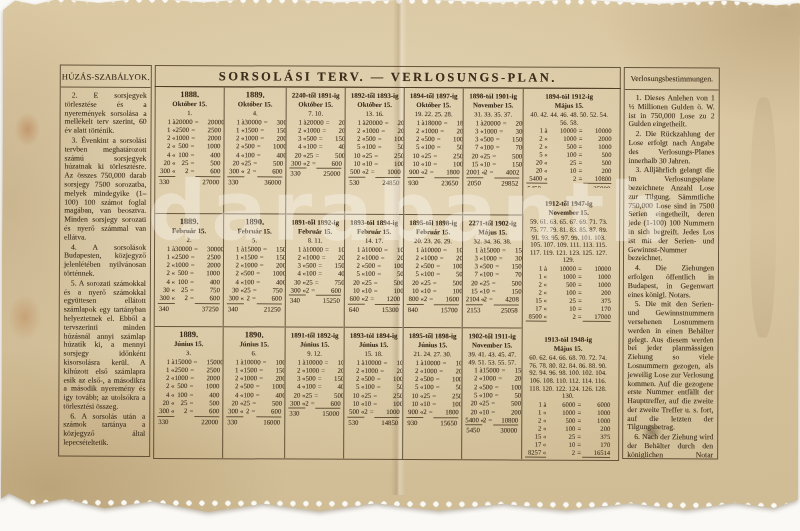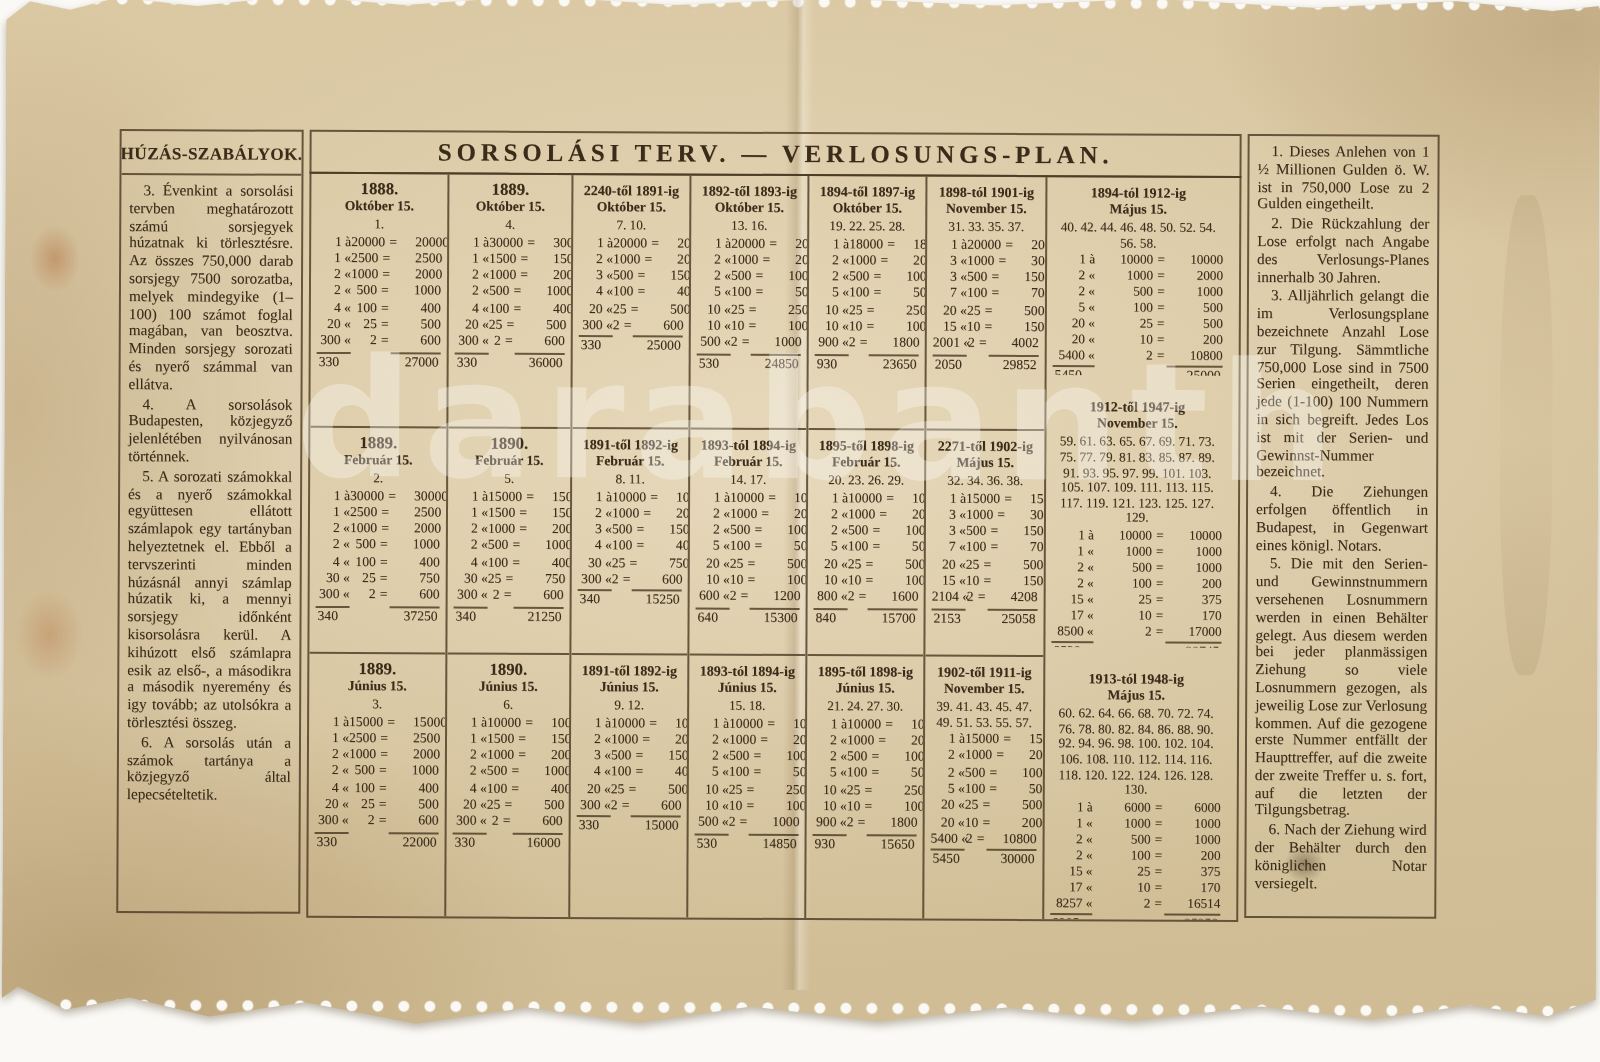--- a/index.html
+++ b/index.html
@@ -38,21 +38,21 @@
   .watermark{position:absolute;left:128px;top:168px;width:560px;text-align:center;
     font-family:"DejaVu Sans","Liberation Sans",sans-serif;font-weight:700;
     font-size:82px;letter-spacing:5px;color:rgba(255,255,255,.32);pointer-events:none;z-index:5;}
   
   .content{position:absolute;left:57px;top:70px;width:660px;height:394px;display:flex;gap:3px;
     text-shadow:.2px .2px 0 rgba(80,60,35,.3);}
   .rules{border:1px solid var(--line);height:392px;background:rgba(255,255,255,.04);overflow:hidden;}
   .rules-left{width:92px;}
   .rules-right{width:96px;}
   .rhead{height:22px;border-bottom:1px solid var(--line);display:flex;align-items:center;justify-content:center;
-    font-weight:bold;white-space:nowrap;overflow:hidden;}
+    font-weight:normal;white-space:nowrap;overflow:hidden;}
   .rules-left .rhead{font-size:8.6px;letter-spacing:.2px;}
   .rules-right .rhead{font-size:7.8px;}
   .rbody{padding:4px 4px;}
   .rpara{margin-bottom:1px;text-indent:7px;text-align:justify;font-size:7.6px;line-height:8.8px;}
   .center{width:466px;display:flex;flex-direction:column;}
   .titlebar{height:22px;border:1px solid var(--line);display:flex;align-items:center;justify-content:center;
     font-weight:bold;font-size:12.5px;letter-spacing:2.4px;white-space:nowrap;overflow:hidden;}
   .tbody{border:1px solid var(--line);margin-top:-1px;flex:1;overflow:hidden;}
   .tgrid{display:flex;height:100%;}
   .tcol{display:flex;flex-direction:column;overflow:hidden;}
@@ -94,20 +94,21 @@
     <div class="stain stain-a"></div>
     <div class="stain stain-b"></div>
     <div class="stain stain-c"></div>
     <div class="stain stain-d"></div>
     <div class="fold"></div>
 
     <div class="content">
       <div class="rules rules-left">
         <div class="rhead">HÚZÁS-SZABÁLYOK.</div>
         <div class="rbody">
+            <p class="rpara">2. E sorsjegyek törlesztése és a nyeremények sorsolása a mellékelt terv szerint, 60 év alatt történik.</p>
             <p class="rpara">3. Évenkint a sorsolási tervben meghatározott számú sorsjegyek húzatnak ki törlesztésre. Az összes 750,000 darab sorsjegy 7500 sorozatba, melyek mindegyike (1–100) 100 számot foglal magában, van beosztva. Minden sorsjegy sorozati és nyerő számmal van ellátva.</p>
             <p class="rpara">4. A sorsolások Budapesten, közjegyző jelenlétében nyilvánosan történnek.</p>
             <p class="rpara">5. A sorozati számokkal és a nyerő számokkal együttesen ellátott számlapok egy tartányban helyeztetnek el. Ebből a tervszerinti minden húzásnál annyi számlap húzatik ki, a mennyi sorsjegy időnként kisorsolásra kerül. A kihúzott első számlapra esik az első-, a másodikra a második nyeremény és igy tovább; az utolsókra a törlesztési összeg.</p>
             <p class="rpara">6. A sorsolás után a számok tartánya a közjegyző által lepecsételtetik.</p>
           </div>
       </div>
 
       <div class="center">
         <div class="titlebar">SORSOLÁSI TERV. — VERLOSUNGS-PLAN.</div>
         <div class="tbody">
@@ -1219,20 +1220,21 @@
                     <span class="tc">8295</span>
                     <span class="ta">25259</span>
                   </div>
                 </div>
               </div>
             </div>
         </div>
       </div>
 
       <div class="rules rules-right">
+        <div class="rhead">Verlosungsbestimmungen.</div>
         <div class="rbody">
             <p class="rpara">1. Dieses Anlehen von 1 ½ Millionen Gulden ö. W. ist in 750,000 Lose zu 2 Gulden eingetheilt.</p>
             <p class="rpara">2. Die Rückzahlung der Lose erfolgt nach Angabe des Verlosungs-Planes innerhalb 30 Jahren.</p>
             <p class="rpara">3. Alljährlich gelangt die im Verlosungsplane bezeichnete Anzahl Lose zur Tilgung. Sämmtliche 750,000 Lose sind in 7500 Serien eingetheilt, deren jede (1-100) 100 Nummern in sich begreift. Jedes Los ist mit der Serien- und Gewinnst-Nummer bezeichnet.</p>
             <p class="rpara">4. Die Ziehungen erfolgen öffentlich in Budapest, in Gegenwart eines königl. Notars.</p>
             <p class="rpara">5. Die mit den Serien- und Gewinnstnummern versehenen Losnummern werden in einen Behälter gelegt. Aus diesem werden bei jeder planmässigen Ziehung so viele Losnummern gezogen, als jeweilig Lose zur Verlosung kommen. Auf die gezogene erste Nummer entfällt der Haupttreffer, auf die zweite der zweite Treffer u. s. fort, auf die letzten der Tilgungsbetrag.</p>
             <p class="rpara">6. Nach der Ziehung wird der Behälter durch den königlichen Notar versiegelt.</p>
           </div>
       </div>
     </div>

